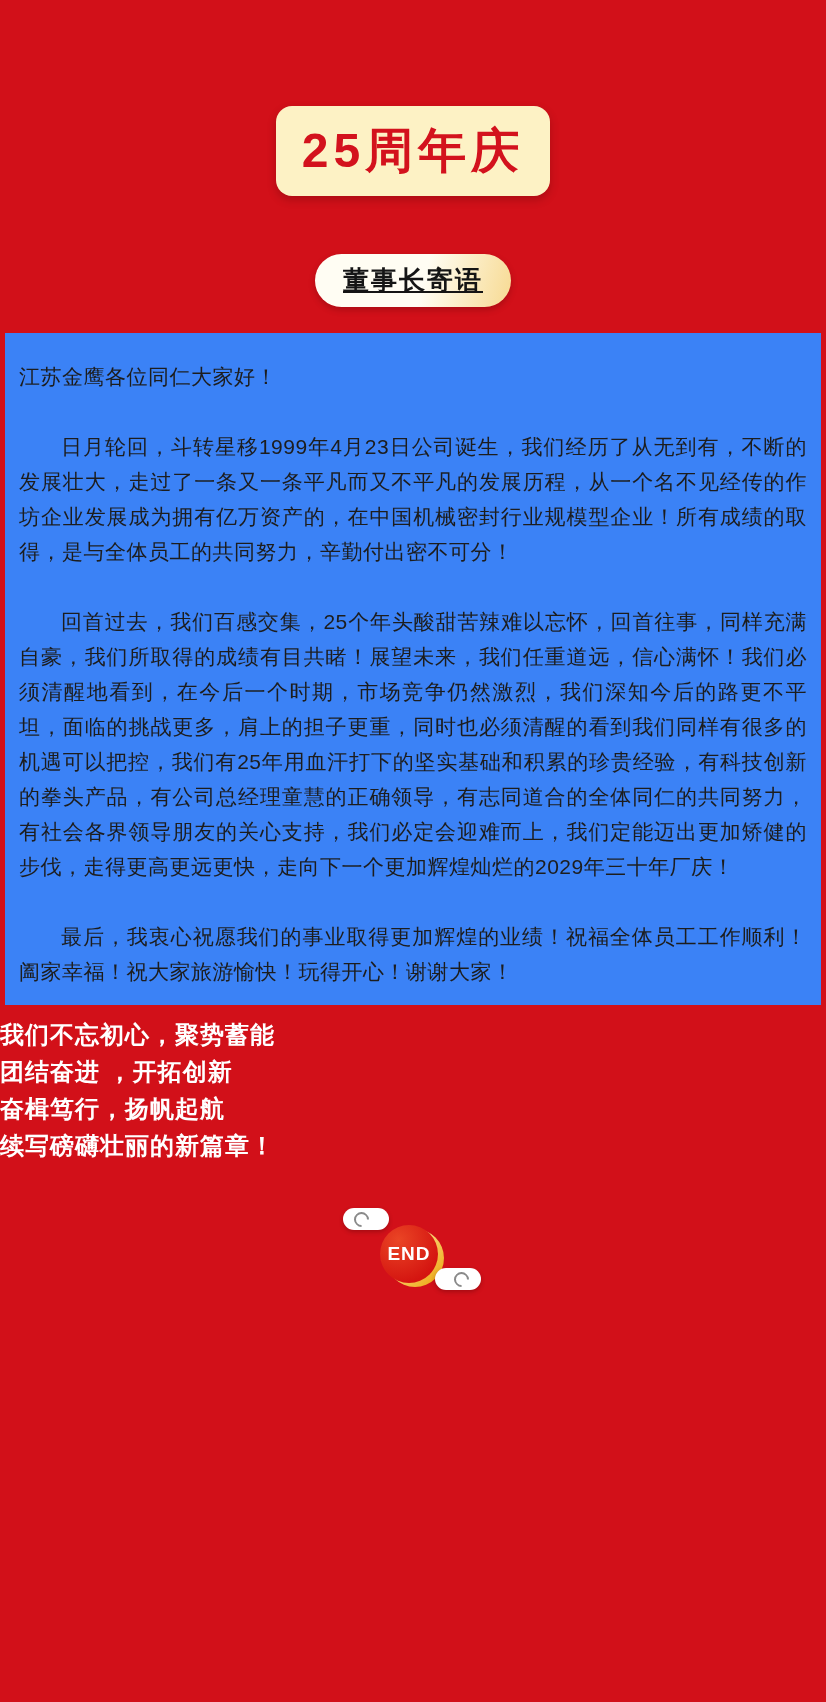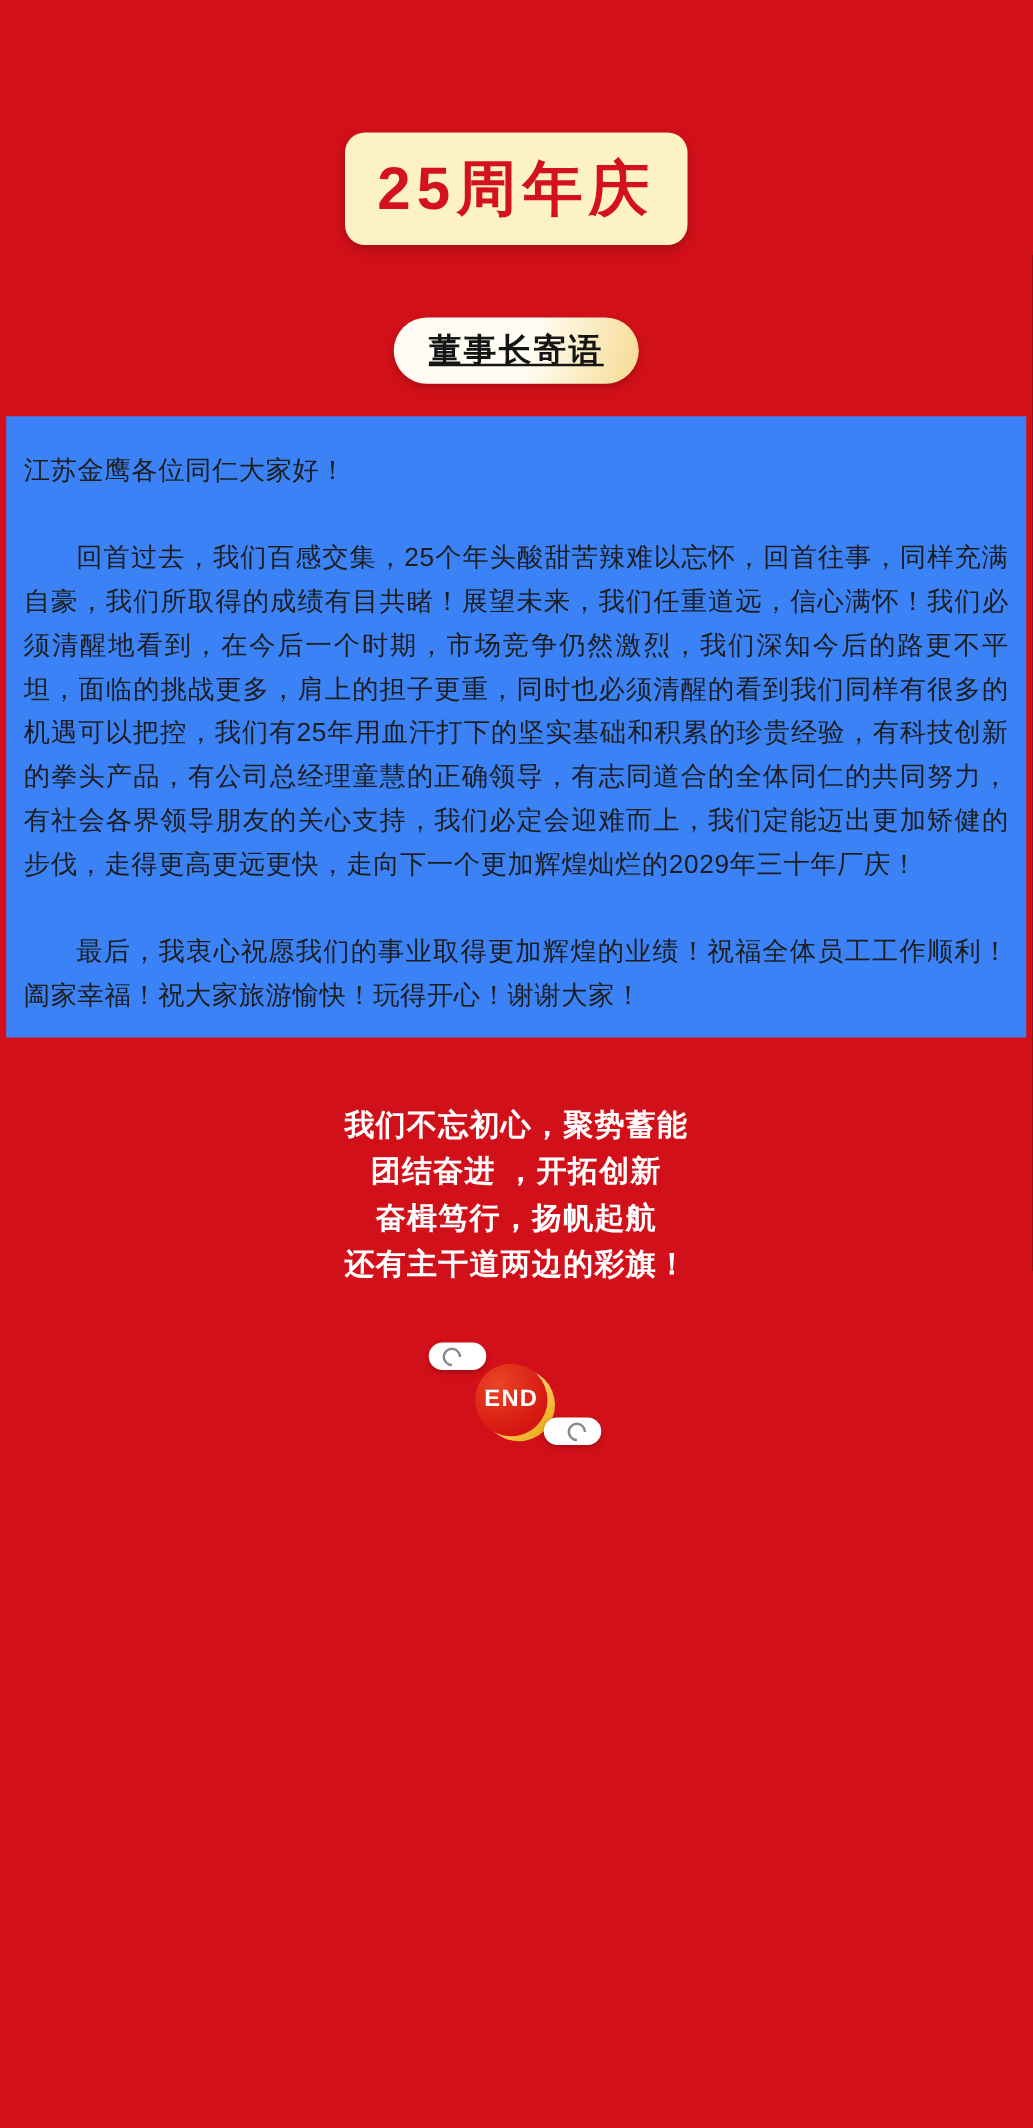--- a/index.html
+++ b/index.html
@@ -70,22 +70,22 @@
     letter-spacing: 0.5px;
     color: #1d1d1d;
     text-align: justify;
     text-indent: 2em;
   }
   .letter p.greeting { text-indent: 0; }
   .letter p:last-child { margin-bottom: 0; }
 
   
   .slogans {
-    margin-top: 59px;
-    text-align: center;
+    margin-top: 18px;
+    text-align: left;
   }
   .slogans p {
     margin: 0 0 13px 0;
     font-size: 24px;
     line-height: 24px;
     font-weight: 800;
     letter-spacing: 1px;
     color: #ffffff;
   }
 
@@ -158,30 +158,31 @@
     <div>
       <div class="anniversary-badge">25周年庆</div>
     </div>
     <div class="section-pill-row">
       <div class="section-pill">董事长寄语</div>
     </div>
   </header>
 
   <main class="letter">
     <p class="greeting">江苏金鹰各位同仁大家好！</p>
+    <p>日月轮回，斗转星移1999年4月23日公司诞生，我们经历了从无到有，不断的发展壮大，走过了一条又一条平凡而又不平凡的发展历程，从一个名不见经传的作坊企业发展成为拥有亿万资产的，在中国机械密封行业规模型企业！所有成绩的取得，是与全体员工的共同努力，辛勤付出密不可分！</p>
     <p>回首过去，我们百感交集，25个年头酸甜苦辣难以忘怀，回首往事，同样充满自豪，我们所取得的成绩有目共睹！展望未来，我们任重道远，信心满怀！我们必须清醒地看到，在今后一个时期，市场竞争仍然激烈，我们深知今后的路更不平坦，面临的挑战更多，肩上的担子更重，同时也必须清醒的看到我们同样有很多的机遇可以把控，我们有25年用血汗打下的坚实基础和积累的珍贵经验，有科技创新的拳头产品，有公司总经理童慧的正确领导，有志同道合的全体同仁的共同努力，有社会各界领导朋友的关心支持，我们必定会迎难而上，我们定能迈出更加矫健的步伐，走得更高更远更快，走向下一个更加辉煌灿烂的2029年三十年厂庆！</p>
     <p>最后，我衷心祝愿我们的事业取得更加辉煌的业绩！祝福全体员工工作顺利！阖家幸福！祝大家旅游愉快！玩得开心！谢谢大家！</p>
   </main>
 
   <footer>
     <div class="slogans">
       <p>我们不忘初心，聚势蓄能</p>
       <p>团结奋进 ，开拓创新</p>
       <p>奋楫笃行，扬帆起航</p>
-      <p>还有主干道两边的彩旗！</p>
+      <p>续写磅礴壮丽的新篇章！</p>
     </div>
 
     <div class="end-badge">
       <span class="gold-crescent"></span>
       <span class="end-circle">
         <span class="end-text">END</span>
       </span>
       <span class="pill-deco pill-top">
         <span class="ring"></span>
       </span>

